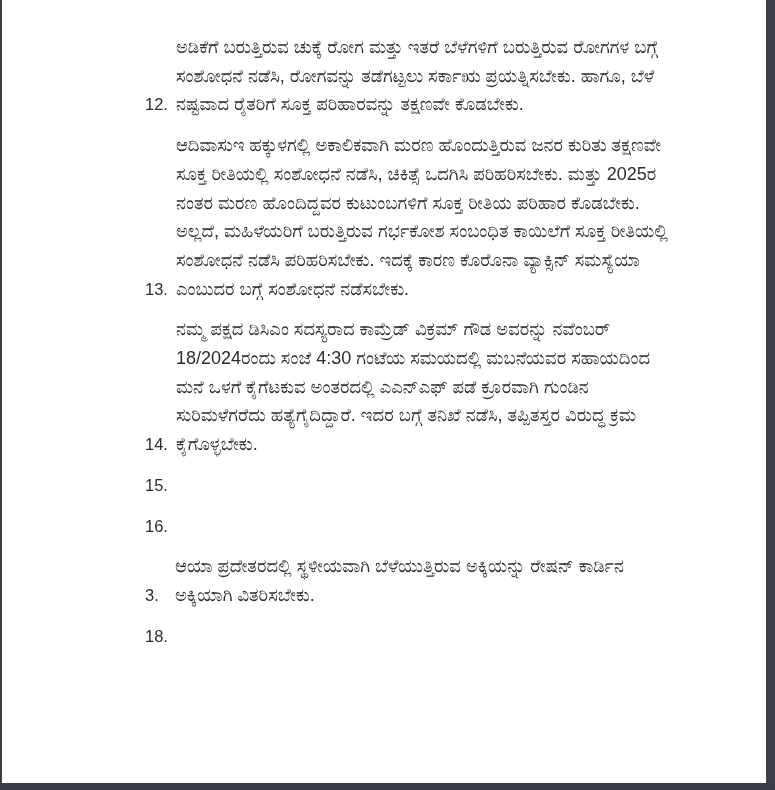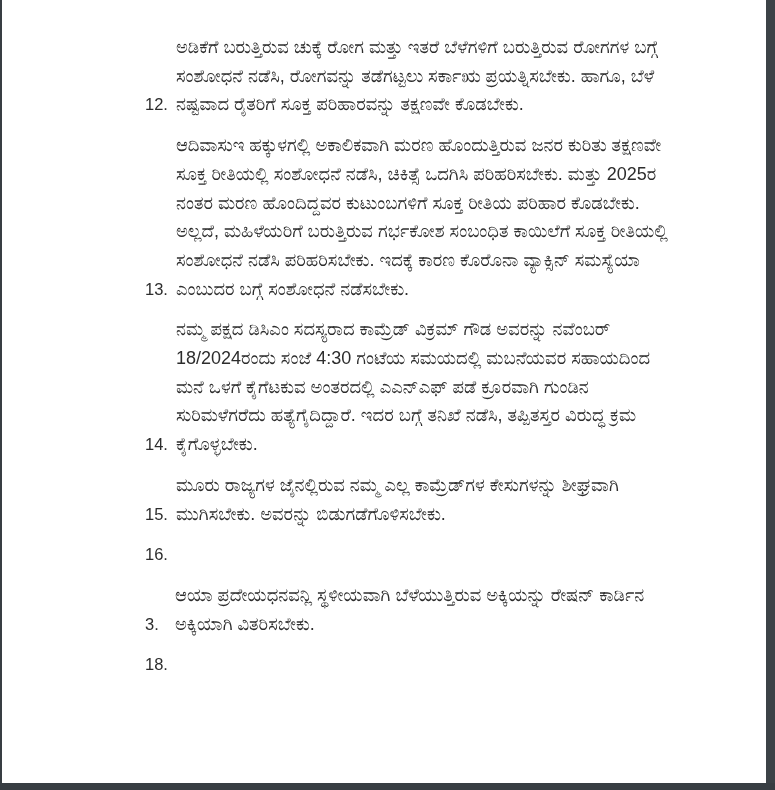--- a/index.html
+++ b/index.html
@@ -87,30 +87,29 @@
         <div class="txt">ಆದಿವಾಸುಇ ಹಕ್ಕುಳಗಲ್ಲಿ ಅಕಾಲಿಕವಾಗಿ ಮರಣ ಹೊಂದುತ್ತಿರುವ ಜನರ ಕುರಿತು ತಕ್ಷಣವೇ ಸೂಕ್ತ ರೀತಿಯಲ್ಲಿ ಸಂಶೋಧನೆ ನಡೆಸಿ, ಚಿಕಿತ್ಸೆ ಒದಗಿಸಿ ಪರಿಹರಿಸಬೇಕು. ಮತ್ತು 2025ರ ನಂತರ ಮರಣ ಹೊಂದಿದ್ದವರ ಕುಟುಂಬಗಳಿಗೆ ಸೂಕ್ತ ರೀತಿಯ ಪರಿಹಾರ ಕೊಡಬೇಕು. ಅಲ್ಲದೆ, ಮಹಿಳೆಯರಿಗೆ ಬರುತ್ತಿರುವ ಗರ್ಭಕೋಶ ಸಂಬಂಧಿತ ಕಾಯಿಲೆಗೆ ಸೂಕ್ತ ರೀತಿಯಲ್ಲಿ ಸಂಶೋಧನೆ ನಡೆಸಿ ಪರಿಹರಿಸಬೇಕು. ಇದಕ್ಕೆ ಕಾರಣ ಕೊರೊನಾ ವ್ಯಾಕ್ಸಿನ್ ಸಮಸ್ಯೆಯಾ ಎಂಬುದರ ಬಗ್ಗೆ ಸಂಶೋಧನೆ ನಡೆಸಬೇಕು.</div>
       </div>
 
       <div class="doc-item">
         <span class="num">14.</span>
         <div class="txt">ನಮ್ಮ ಪಕ್ಷದ ಡಿಸಿಎಂ ಸದಸ್ಯರಾದ ಕಾಮ್ರೆಡ್ ವಿಕ್ರಮ್ ಗೌಡ ಅವರನ್ನು ನವೆಂಬರ್ 18/2024ರಂದು ಸಂಜೆ 4:30 ಗಂಟೆಯ ಸಮಯದಲ್ಲಿ ಮಬನೆಯವರ ಸಹಾಯದಿಂದ ಮನೆ ಒಳಗೆ ಕೈಗೆಟಕುವ ಅಂತರದಲ್ಲಿ ಎಎನ್‌ಎಫ್ ಪಡೆ ಕ್ರೂರವಾಗಿ ಗುಂಡಿನ ಸುರಿಮಳೆಗರೆದು ಹತ್ಯೆಗೈದಿದ್ದಾರೆ. ಇದರ ಬಗ್ಗೆ ತನಿಖೆ ನಡೆಸಿ, ತಪ್ಪಿತಸ್ತರ ವಿರುದ್ಧ ಕ್ರಮ ಕೈಗೊಳ್ಳಬೇಕು.</div>
       </div>
 
       <div class="doc-item">
         <span class="num">15.</span>
-        <div class="txt">ಮೂರು ರಾಜ್ಯಗಳ ಜೈನಲ್ಲಿರುವ ನಮ್ಮ ಎಲ್ಲ ಕಾಮ್ರೆಡ್‌ಗಳ ಕೇಸುಗಳನ್ನು ಶೀಘ್ರವಾಗಿ ಮುಗಿಸಬೇಕು. ಅವರನ್ನು ಬಿಡುಗಡೆಗೊಳಿಸಬೇಕು.</div>
       </div>
 
       <div class="doc-item">
         <span class="num">16.</span>
       </div>
 
       <div class="doc-item">
         <span class="num">3.</span>
-        <div class="txt">ಆಯಾ ಪ್ರದೇಯಧನವನ್ಲಿ ಸ್ಥಳೀಯವಾಗಿ ಬೆಳೆಯುತ್ತಿರುವ ಅಕ್ಕಿಯನ್ನು ರೇಷನ್ ಕಾರ್ಡಿನ ಅಕ್ಕಿಯಾಗಿ ವಿತರಿಸಬೇಕು.</div>
+        <div class="txt">ಆಯಾ ಪ್ರದೇತರದಲ್ಲಿ ಸ್ಥಳೀಯವಾಗಿ ಬೆಳೆಯುತ್ತಿರುವ ಅಕ್ಕಿಯನ್ನು ರೇಷನ್ ಕಾರ್ಡಿನ ಅಕ್ಕಿಯಾಗಿ ವಿತರಿಸಬೇಕು.</div>
       </div>
 
       <div class="doc-item">
         <span class="num">18.</span>
       </div>
 
     </div>
   </div>
 
   <div class="edge-left"></div>

